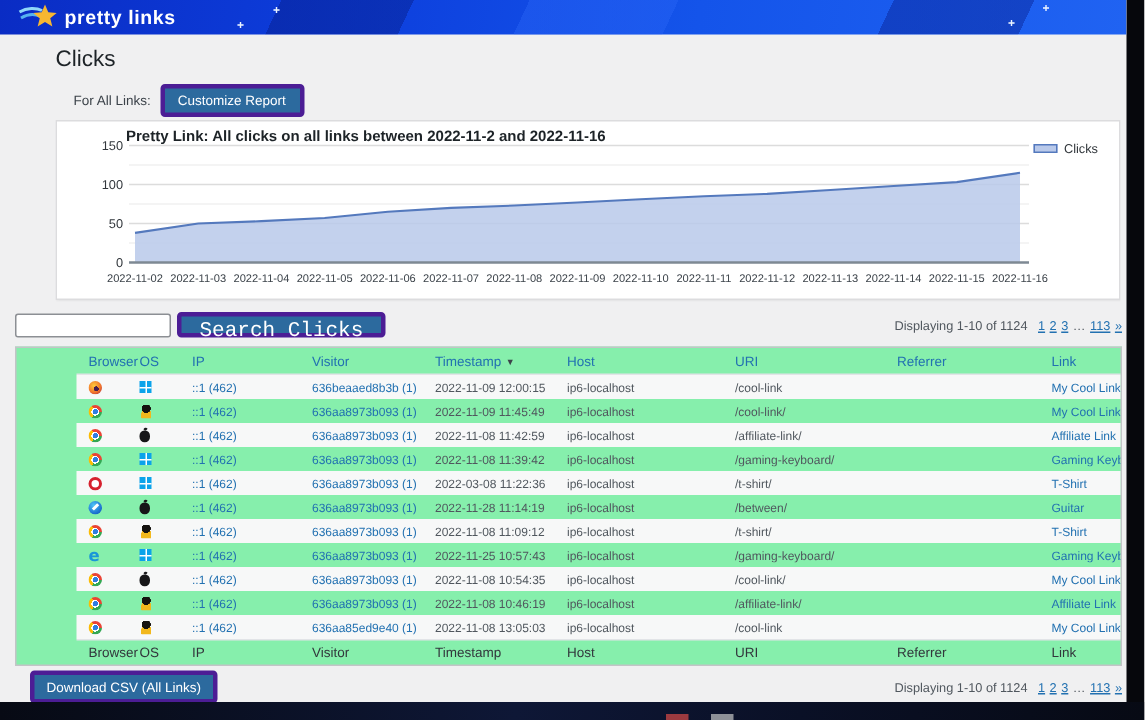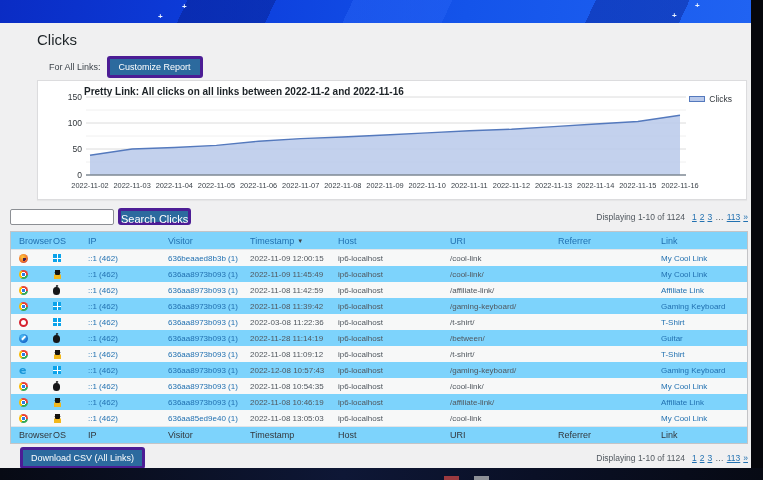--- a/index.html
+++ b/index.html
@@ -32,28 +32,28 @@
   .chart-title{margin:5px 0 0 46px;font-size:10px;font-weight:bold;color:#1d2327;}
   .legend{position:absolute;top:13px;right:14px;display:flex;align-items:center;gap:4px;}
   .legend-swatch{width:16px;height:6px;background:#b9c9ea;border:1px solid #5479bd;}
   .legend-label{font-size:8.5px;color:#32373c;}
   svg.chart{position:absolute;left:2px;top:12px;}
 
   
   .toolbar{position:absolute;left:10px;top:208px;width:738px;display:flex;align-items:center;}
   .search-input{width:104px;height:16px;border:1px solid #8c8f94;border-radius:2px;background:#fff;
                 font-size:9px;padding:0 3px;font-family:"Liberation Sans",sans-serif;}
-  .search-btn{margin-left:4px;height:17px;padding:2px 0;font-size:11px;}
+  .search-btn{margin-left:4px;height:17px;padding:2px 12px;font-size:14px;font-family:Liberation Mono, monospace;}
   .paging{margin-left:auto;font-size:8.5px;color:#50575e;white-space:nowrap;}
   .pg-link{color:#2271b1;text-decoration:underline;margin-left:3px;cursor:pointer;}
   .pg-ellipsis{margin-left:3px;color:#50575e;}
   .pg-summary{margin-right:4px;}
 
   
-  .clicks-table{position:absolute;left:10px;top:231px;width:738px;background:#7dd3fc;border:1px solid #c3c4c7;}
+  .clicks-table{position:absolute;left:10px;top:231px;width:738px;background:#86efac;border:1px solid #c3c4c7;padding-left:40px;}
   .thead,.tfoot,.trow{display:grid;grid-template-columns:34px 35px 80px 82px 88px 112px 108px 103px 1fr;
                       align-items:center;}
   .thead{height:18px;border-bottom:1px solid #e2e4e7;}
   .th{font-size:9px;padding-left:8px;white-space:nowrap;}
   .th a{color:#2271b1;text-decoration:none;cursor:pointer;}
   .sort{font-size:6px;color:#3c434a;margin-left:3px;vertical-align:1px;}
   .trow{height:16px;font-size:8px;}
   .trow.alt{background:#f7f8f8;}
   .td{padding-left:8px;color:#50575e;white-space:nowrap;overflow:hidden;}
   .td a{color:#2271b1;text-decoration:none;cursor:pointer;}
@@ -96,20 +96,28 @@
   .chip-gray{left:474px;background:#8d9097;}
 </style>
 </head>
 <body>
 
 <div class="screen">
   <div class="page">
 
     <div class="banner">
       <div class="stripes"></div>
+      <div class="logo">
+        <svg width="26" height="18" viewBox="0 0 26 18">
+          <path d="M1 6 C6 3, 12 3, 16 5" stroke="#8fd6f9" stroke-width="2" fill="none"></path>
+          <path d="M2 10 C7 7, 11 7, 15 9" stroke="#56b4ef" stroke-width="2" fill="none"></path>
+          <polygon points="18,1 20.2,6.2 25.8,6.6 21.5,10.2 22.9,15.6 18,12.6 13.1,15.6 14.5,10.2 10.2,6.6 15.8,6.2" fill="#f7b731"></polygon>
+        </svg>
+        <span class="logo-text">pretty links</span>
+      </div>
       <span class="sp" style="left:182px;top:3px">+</span>
       <span class="sp" style="left:158px;top:13px">+</span>
       <span class="sp" style="left:672px;top:12px">+</span>
       <span class="sp" style="left:695px;top:2px">+</span>
     </div>
 
     <h1 class="page-title">Clicks</h1>
     <div class="filter-row">
       <span class="filter-label">For All Links:</span>
       <button class="btn">Customize Report</button>
@@ -249,21 +257,21 @@
             <div class="td">ip6-localhost</div>
             <div class="td">/t-shirt/</div>
             <div class="td"></div>
             <div class="td"><a>T-Shirt</a></div>
           </div>
           <div class="trow">
             <div class="td"><span class="bicon i-edge"></span></div>
             <div class="td"><span class="oicon i-windows"></span></div>
             <div class="td"><a>::1 (462)</a></div>
             <div class="td"><a>636aa8973b093 (1)</a></div>
-            <div class="td">2022-12-08 10:57:43</div>
+            <div class="td">2022-11-25 10:57:43</div>
             <div class="td">ip6-localhost</div>
             <div class="td">/gaming-keyboard/</div>
             <div class="td"></div>
             <div class="td"><a>Gaming Keyboard</a></div>
           </div>
           <div class="trow alt">
             <div class="td"><span class="bicon i-chrome"></span></div>
             <div class="td"><span class="oicon i-apple"></span></div>
             <div class="td"><a>::1 (462)</a></div>
             <div class="td"><a>636aa8973b093 (1)</a></div>

